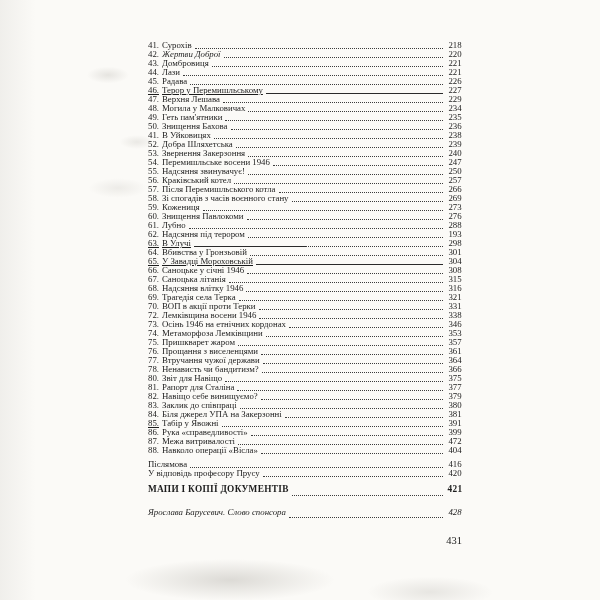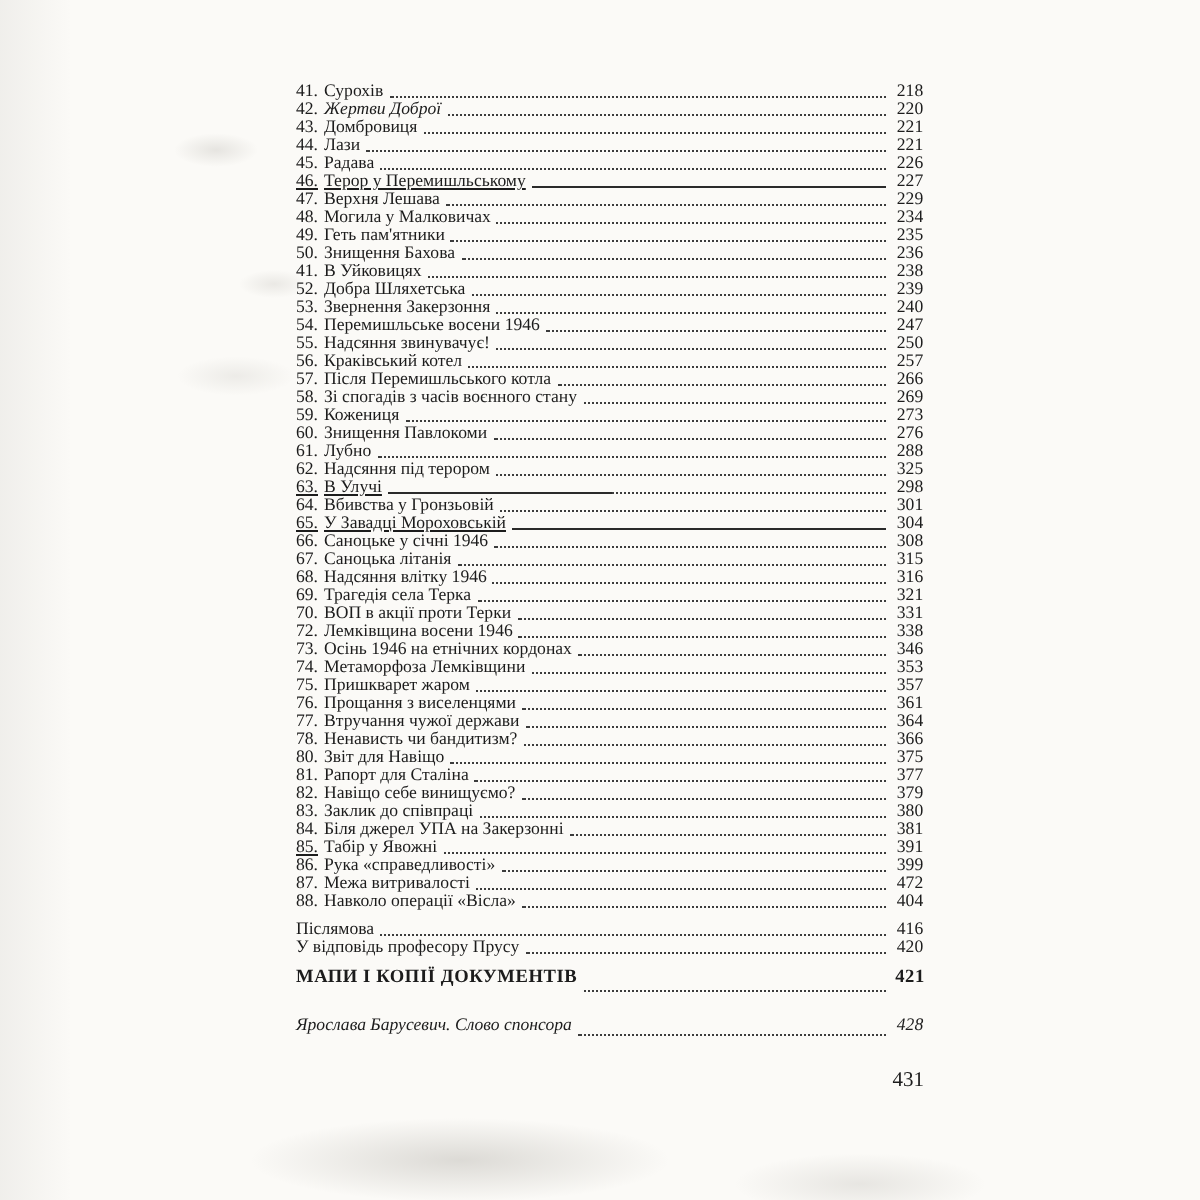--- a/index.html
+++ b/index.html
@@ -161,21 +161,21 @@
       <div class="row">
         <span class="num">61.</span>
         <span class="title">Лубно</span>
         <span class="leader"></span>
         <span class="pg">288</span>
       </div>
       <div class="row">
         <span class="num">62.</span>
         <span class="title">Надсяння під терором</span>
         <span class="leader"></span>
-        <span class="pg">325</span>
+        <span class="pg">193</span>
       </div>
       <div class="row ul-mix">
         <span class="num">63.</span>
         <span class="title">В Улучі</span>
         <span class="leader"></span>
         <span class="pg">298</span>
       </div>
       <div class="row">
         <span class="num">64.</span>
         <span class="title">Вбивства у Гронзьовій</span>

